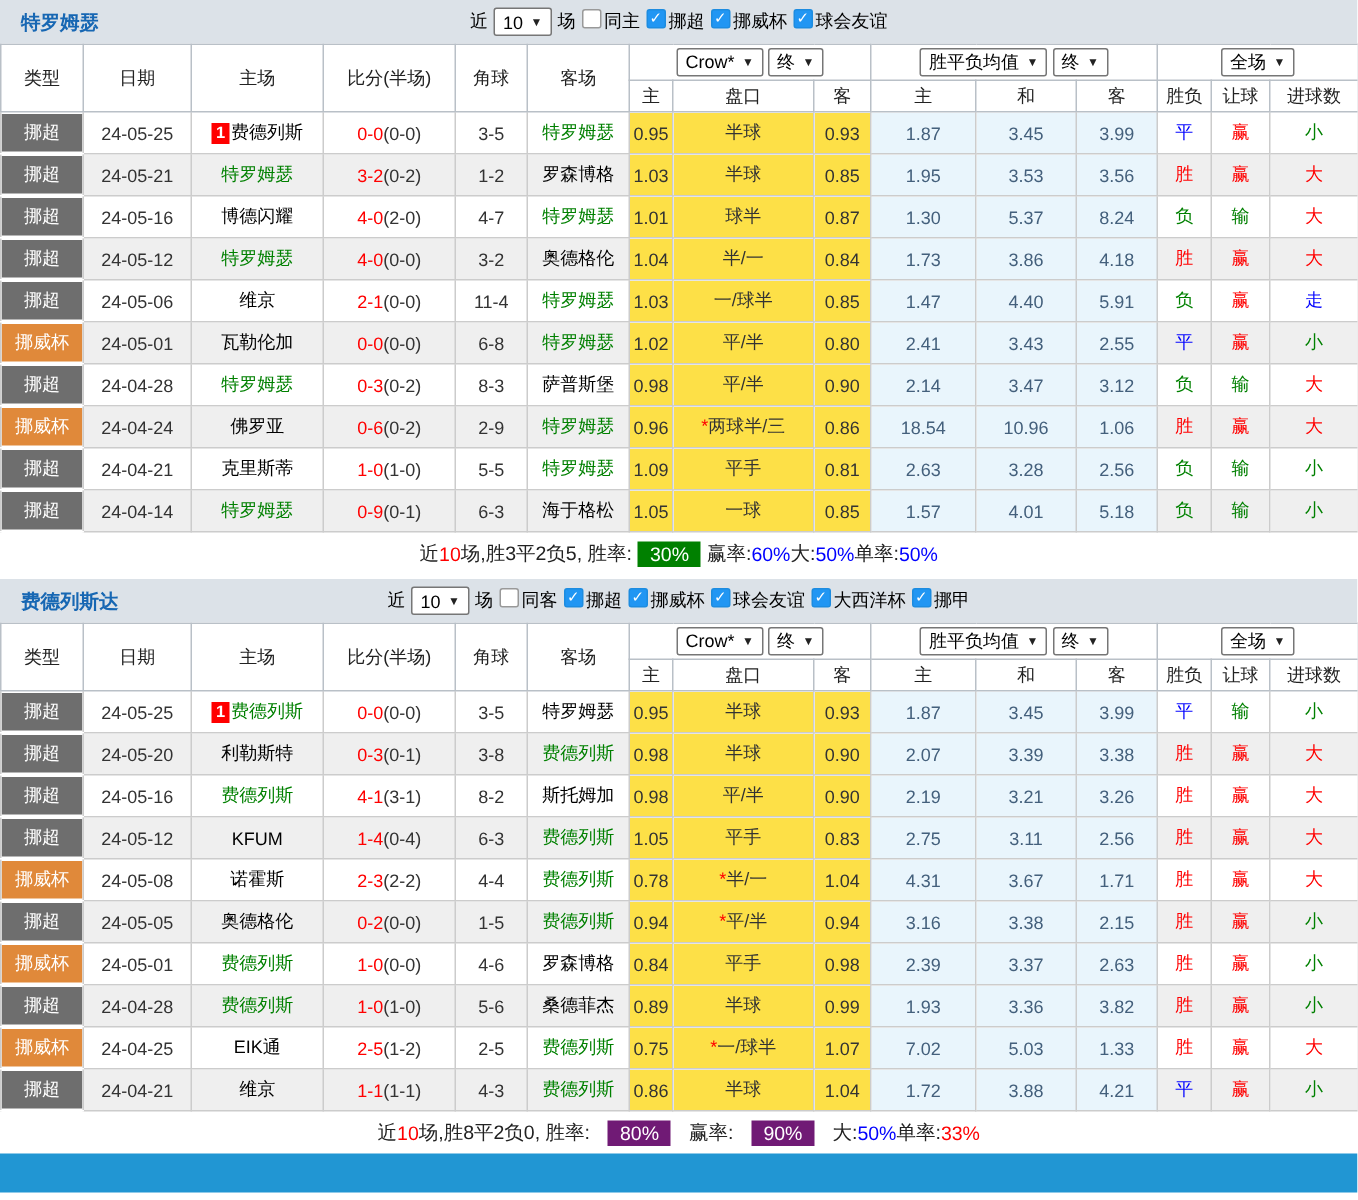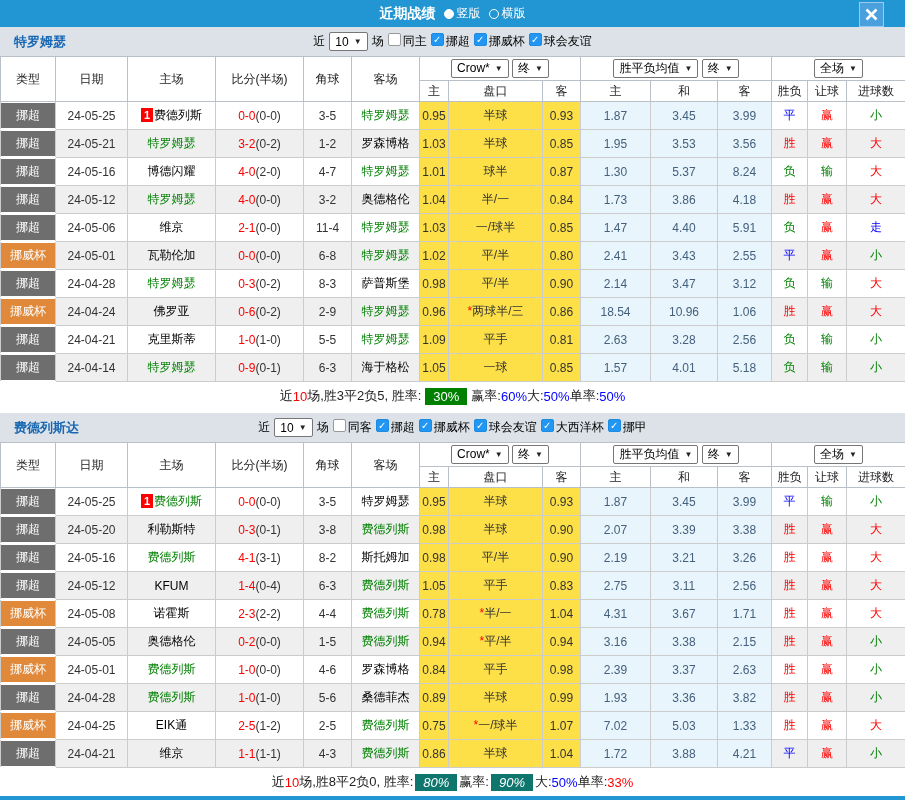--- a/index.html
+++ b/index.html
@@ -48,48 +48,31 @@
   .tn { color:#000; } .tn.g { color:#008000; }
   .b1 { display:inline-block; width:12px; height:14px; line-height:14px; background:#f00; color:#fff;
         font-size:11px; font-weight:bold; margin-right:1px; }
   .star { color:#f00; }
   .o-red { color:#f00; } .o-blue { color:#00f; } .o-green { color:#008000; }
 
   .summary { height:28px; display:flex; align-items:center; justify-content:center; font-size:13px; color:#222; }
   .summary span { display:inline-block; }
   .summary .tR { color:#f00; } .summary .tB { color:#00f; }
   .summary .bgG { background:#008000; color:#fff; padding:1px 8px; margin:0 4px; }
-  .summary .bgR { background:#0f766e; color:#fff; padding:1px 8px; margin:0 2px;font-style:italic; }
+  .summary .bgR { background:#701a75; color:#fff; padding:1px 8px; margin:0 12px; }
   .gap { height:3px; background:#fff; }
 
   .bottombar { height:26px; background:#2196d3; color:#fff; font-weight:bold; font-size:14px;
                display:flex; align-items:center; justify-content:center; cursor:pointer; }
 </style>
 </head>
 <body>
 
 <div class="app">
 
-  <div class="topbar">
-    <span class="topbar-title">近期战绩</span>
-    <label class="radio-label">
-      <span class="radio checked"></span>
-      <span>竖版</span>
-    </label>
-    <label class="radio-label">
-      <span class="radio"></span>
-      <span>横版</span>
-    </label>
-    <div class="close-btn">
-      <svg width="13" height="13" viewBox="0 0 13 13">
-        <line x1="1.5" y1="1.5" x2="11.5" y2="11.5" stroke="#fff" stroke-width="2.6"></line>
-        <line x1="11.5" y1="1.5" x2="1.5" y2="11.5" stroke="#fff" stroke-width="2.6"></line>
-      </svg>
-    </div>
-  </div>
 
   <div class="sec-bar">
     <span class="sec-title">特罗姆瑟</span>
     <div class="sec-filter">
       <span>近</span>
       <span class="sel">
         <span>10</span>
         <span class="arw">▼</span>
       </span>
       <span>场</span>

